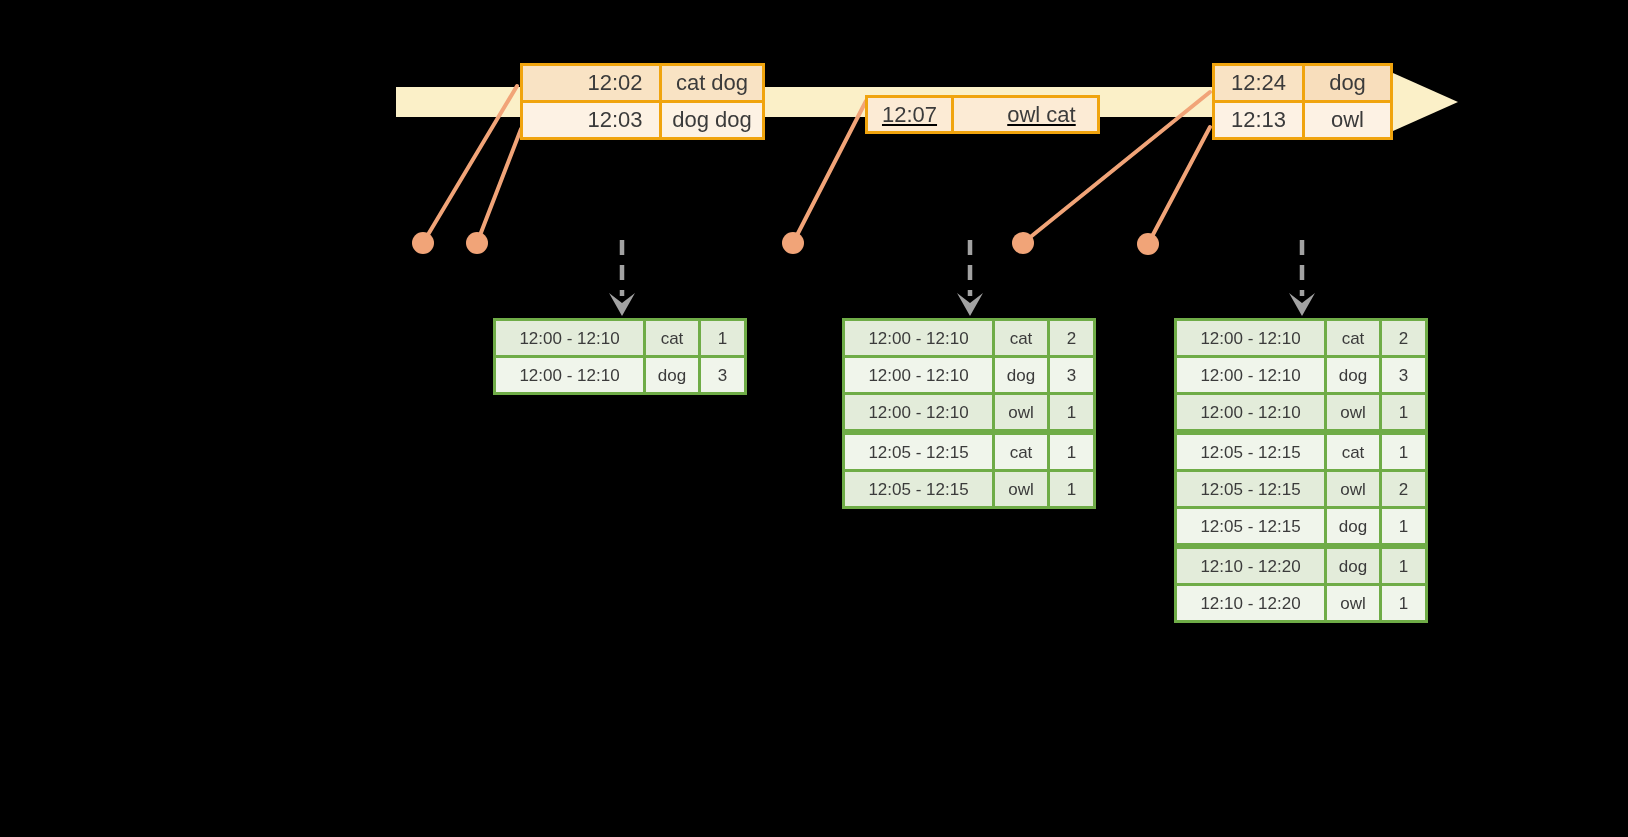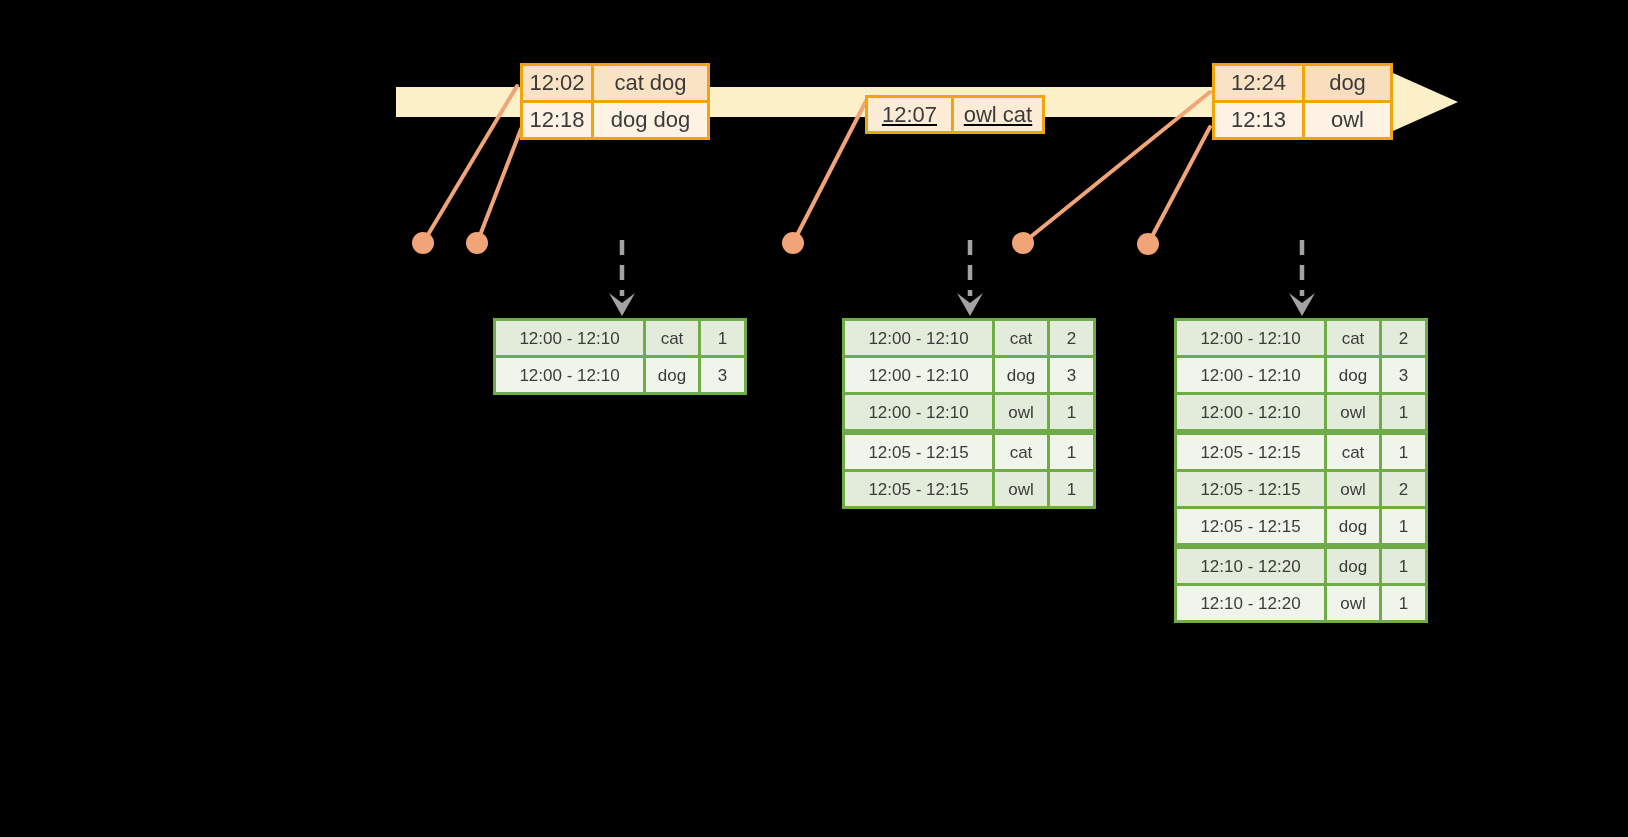--- a/index.html
+++ b/index.html
@@ -16,24 +16,24 @@
   .dtable .row{display:flex;gap:3px;}
   .dtable .row.group-start{margin-top:3px;}
   .dtable .cell{
     display:flex;align-items:center;justify-content:center;
     color:var(--c-text,#3b3b3b);font-size:22px;line-height:1;
   }
   
   .evt{background:var(--c-event_border,#f0a40e);}
   .evt .cell{height:34px;}
   .evt-a{left:520px;top:63px;}
-  .evt-a .c0{width:68px;} .evt-a .c1{width:113px;}
+  .evt-a .c0{width:88px;padding-left:48px;} .evt-a .c1{width:100px;}
   .evt-b{left:865px;top:95px;text-decoration:underline;}
   .evt-b .cell{height:33px;}
-  .evt-b .c0{width:83px;} .evt-b .c1{width:88px;}
+  .evt-b .c0{width:83px;} .evt-b .c1{width:111px;padding-left:32px;}
   .evt-c{left:1212px;top:63px;}
   .evt-c .c0{width:87px;} .evt-c .c1{width:85px;}
   .evt .row0 .cell{background:var(--c-event_row_dark,#f9e3c4);}
   .evt .row1 .cell{background:var(--c-event_row_light,#fdf2e4);}
   .evt-b .row0 .cell{background:var(--c-event_single,#fcebd5);}
   .evt-c .row0 .c1{background:var(--c-event_row_darker,#f8debc);}
   
   .res{background:var(--c-result_border,#6fac47);}
   .res .cell{height:34px;font-size:17px;}
   .res .c0{width:147px;} .res .c1{width:52px;} .res .c2{width:43px;}
@@ -76,21 +76,21 @@
     <polygon points="957,293 970,303 983,293 970,316" fill="#a2a2a2"></polygon>
     <polygon points="1289,293 1302,303 1315,293 1302,316" fill="#a2a2a2"></polygon>
   </svg>
 
   <div class="dtable evt evt-a">
       <div class="row row0">
         <div class="cell c0">12:02</div>
         <div class="cell c1">cat dog</div>
       </div>
       <div class="row row1">
-        <div class="cell c0">12:18</div>
+        <div class="cell c0">12:03</div>
         <div class="cell c1">dog dog</div>
       </div>
     </div>
   <div class="dtable evt evt-b">
       <div class="row row0">
         <div class="cell c0">12:07</div>
         <div class="cell c1">owl cat</div>
       </div>
     </div>
   <div class="dtable evt evt-c">

